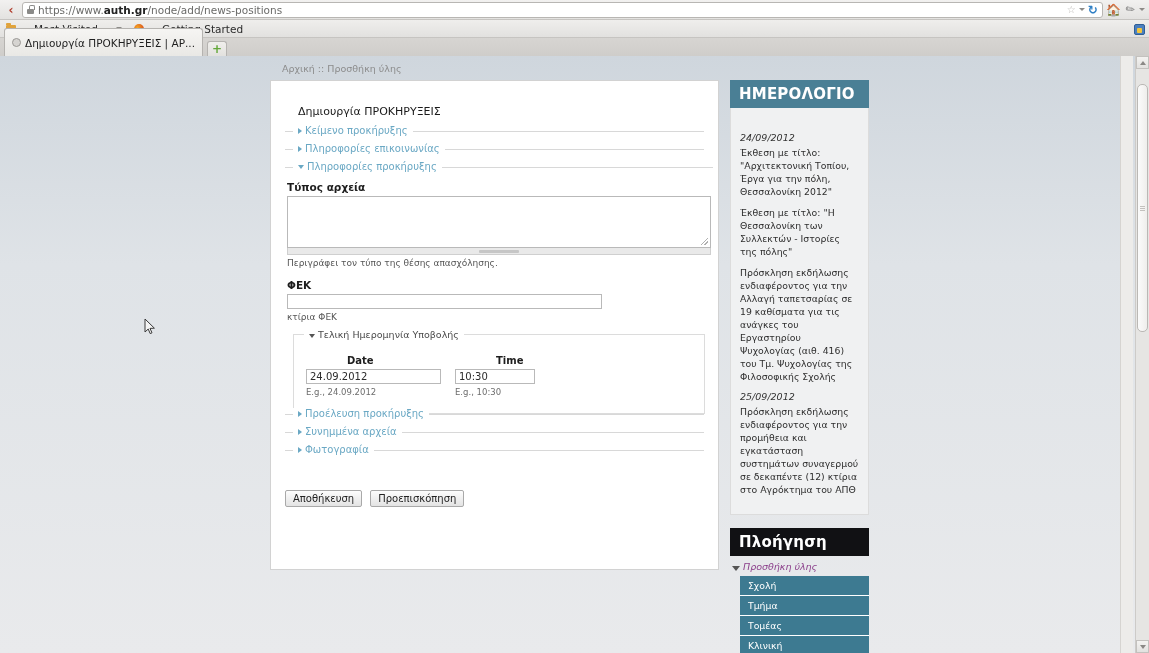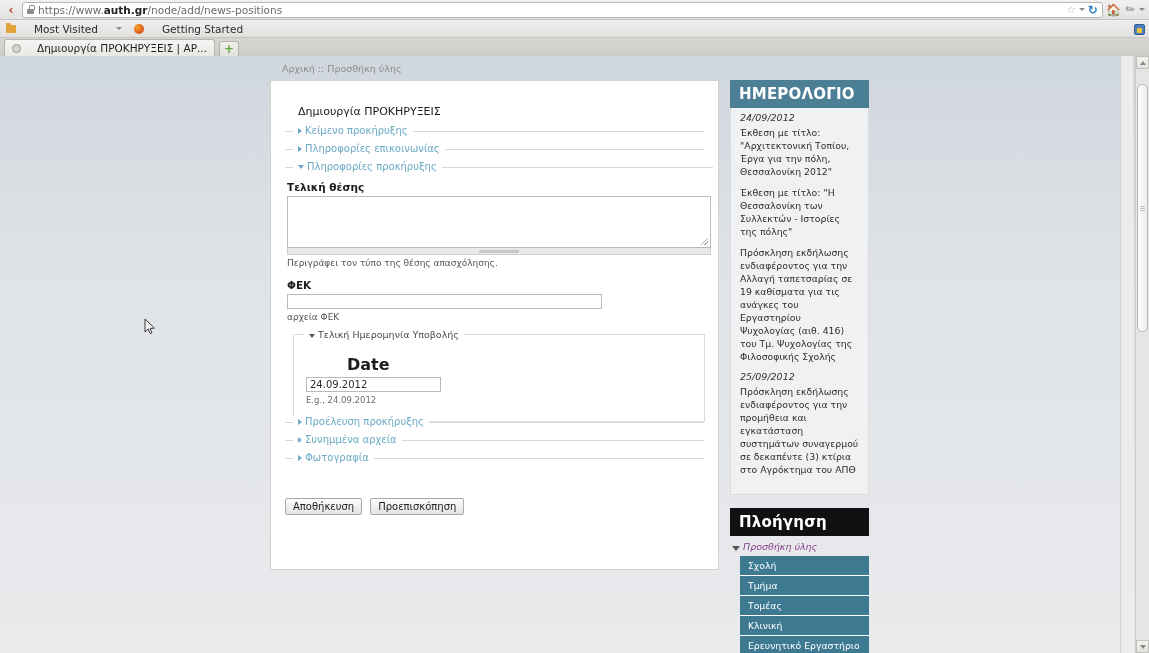--- a/index.html
+++ b/index.html
@@ -66,23 +66,23 @@
   .bm { display:flex; align-items:center; gap:18px; font-size:10.5px; color:#2b2b2b; }
   .bm-folder { width:10px;height:8px;background:#e0a33c;border-radius:1px;position:relative; }
   .bm-folder:after{content:"";position:absolute;top:-2px;left:0;width:5px;height:2px;background:#e0a33c;border-radius:1px 1px 0 0;}
   .ff-icon { width:10px;height:10px;border-radius:50%;background:radial-gradient(circle at 35% 35%, #f5a623, #d9531e 70%); }
 
   .tabstrip {
     height:18px; background:linear-gradient(#d7d5d2,#cfcdca);
     display:flex; align-items:flex-end; padding-left:4px; position:relative;
   }
   .tab {
-    height:17px; background:linear-gradient(#f6f5f3,#e9e8e5);
+    height:28px; background:linear-gradient(#f6f5f3,#e9e8e5);
     border:1px solid #b5b3b0; border-bottom:none; border-radius:3px 3px 0 0;
-    display:flex; align-items:center; gap:16px; padding:0 7px; font-size:10.5px; color:#1f1f1f;
+    display:flex; align-items:center; gap:4px; padding:0 7px; font-size:10.5px; color:#1f1f1f;
     max-width:300px;
   }
   .tab-favicon { width:9px;height:9px;border-radius:50%;background:#d6d4d1;border:1px solid #9a9895; }
   .newtab {
     margin-left:4px; width:20px; height:15px;
     background:linear-gradient(#f0efec,#e2e1de); border:1px solid #b5b3b0; border-bottom:none;
     border-radius:3px 3px 0 0; display:flex; align-items:center; justify-content:center;
     color:#63a83a; font-size:12px; font-weight:bold; line-height:1;
   }
 
@@ -179,21 +179,21 @@
   }
   .inner-legend {
     position:absolute; top:-6px; left:10px; background:#fff; padding:0 5px;
     font-size:9.5px; color:#4a4a4a;
   }
   .inner-legend .caret-down { display:inline-block; width:0;height:0;
     border-left:3px solid transparent;border-right:3px solid transparent;border-top:4px solid #555;
     margin-right:3px; vertical-align:middle; }
 
   .dt-row { display:flex; gap:14px; margin-top:6px; }
-  .dt-col .dt-label { font-size:16px; font-weight:bold; color:#1d1d1d; margin-bottom:3px;padding-left:41px; }
+  .dt-col .dt-label { font-size:10px; font-weight:bold; color:#1d1d1d; margin-bottom:3px;padding-left:41px; }
   .dt-input {
     border:1px solid #b9b9b9; background:#fff; height:15px; font-size:10px; color:#2b2b2b;
     display:flex; align-items:center; padding:0 3px; font-family:"DejaVu Sans", sans-serif;
   }
   .dt-date { width:135px; }
   .dt-time { width:80px; }
   .dt-eg { font-size:8.5px; color:#6d6d6d; margin-top:3px; }
 
   .buttons-row { margin-top:22px; display:flex; gap:8px; }
   .btn {
@@ -204,21 +204,21 @@
 
   
   .sidebar { width:139px; }
   .block { margin-bottom:13px; }
   .block-head {
     background:#4a7f95; color:#fff; font-size:15px; font-weight:bold;
     padding:5px 9px; letter-spacing:.2px;
   }
   .block-head.dark { background:#111114; }
   .block-body {
-    background:#f0f1f2; border:1px solid #dcdcdc; border-top:none; padding:4px 9px 10px 9px;
+    background:#f0f1f2; border:1px solid #dcdcdc; border-top:none; padding:24px 9px 10px 9px;
   }
   .cal-date { font-style:italic; font-size:9.5px; color:#333; margin:0 0 3px 0; }
   .cal-item { font-size:9.3px; line-height:13px; color:#2e2e2e; margin:0 0 8px 0; }
 
   .nav-body { background:transparent; padding:5px 0 0 0; }
   .nav-top { display:flex; align-items:flex-start; gap:3px; padding-left:2px; }
   .nav-caret { width:0;height:0;border-left:4px solid transparent;border-right:4px solid transparent;
     border-top:5px solid #555; margin-top:5px; }
   .nav-top-link { color:#8b3f8b; font-style:italic; font-size:9.5px; }
   .nav-list { list-style:none; margin:4px 0 0 10px; padding:0; }
@@ -330,43 +330,48 @@
                 </div>
               <div class="collapsed-body"></div>
             </fieldset>
 
             <fieldset class="collapsible fs-block">
               <div class="legend-row">
                   <span class="legend"><i class="caret-down"></i><span>Πληροφορίες προκήρυξης</span></span>
                 </div>
               <div class="open-body">
 
-                <div class="field-label">Τελική θέσης</div>
+                <div class="field-label">Τύπος αρχεία</div>
                 <div class="textarea-box">
                   <div class="textarea-el">
                     <span class="resize-corner"></span>
                   </div>
                   <div class="grabber">
                       <i></i>
                     </div>
                 </div>
                 <div class="desc">Περιγράφει τον τύπο της θέσης απασχόλησης.</div>
 
                 <div class="field-label" style="margin-top:11px;">ΦΕΚ</div>
                 <input class="text-input wide" type="text" value="" style="">
-                <div class="desc">αρχεία ΦΕΚ</div>
+                <div class="desc">κτίρια ΦΕΚ</div>
 
                 <div class="inner-fieldset">
                   <span class="inner-legend"><i class="caret-down"></i><span>Τελική Ημερομηνία Υποβολής</span></span>
                   <div class="dt-row">
                     <div class="dt-col">
                       <div class="dt-label">Date</div>
                       <div class="dt-input dt-date">24.09.2012</div>
                       <div class="dt-eg">E.g., 24.09.2012</div>
                     </div>
+                    <div class="dt-col">
+                      <div class="dt-label">Time</div>
+                      <div class="dt-input dt-time">10:30</div>
+                      <div class="dt-eg">E.g., 10:30</div>
+                    </div>
                   </div>
                 </div>
 
               </div>
             </fieldset>
 
             <fieldset class="collapsible fs-block">
               <div class="legend-row">
                   <span class="legend"><i class="caret-right"></i><span>Προέλευση προκήρυξης</span></span>
                 </div>
@@ -396,21 +401,21 @@
           <div class="sidebar">
 
             <div class="block">
               <div class="block-head">ΗΜΕΡΟΛΟΓΙΟ</div>
               <div class="block-body">
                 <p class="cal-date">24/09/2012</p>
                 <p class="cal-item">Έκθεση με τίτλο: "Αρχιτεκτονική Τοπίου, Έργα για την πόλη, Θεσσαλονίκη 2012"</p>
                 <p class="cal-item">Έκθεση με τίτλο: "Η Θεσσαλονίκη των Συλλεκτών - Ιστορίες της πόλης"</p>
                 <p class="cal-item">Πρόσκληση εκδήλωσης ενδιαφέροντος για την Αλλαγή ταπετσαρίας σε 19 καθίσματα για τις ανάγκες του Εργαστηρίου Ψυχολογίας (αιθ. 416) του Τμ. Ψυχολογίας της Φιλοσοφικής Σχολής</p>
                 <p class="cal-date">25/09/2012</p>
-                <p class="cal-item">Πρόσκληση εκδήλωσης ενδιαφέροντος για την προμήθεια και εγκατάσταση συστημάτων συναγερμού σε δεκαπέντε (3) κτίρια στο Αγρόκτημα του ΑΠΘ</p>
+                <p class="cal-item">Πρόσκληση εκδήλωσης ενδιαφέροντος για την προμήθεια και εγκατάσταση συστημάτων συναγερμού σε δεκαπέντε (12) κτίρια στο Αγρόκτημα του ΑΠΘ</p>
               </div>
             </div>
 
             <div class="block">
               <div class="block-head dark">Πλοήγηση</div>
               <div class="nav-body">
                 <div class="nav-top">
                   <span class="nav-caret"></span>
                   <span class="nav-top-link">Προσθήκη ύλης</span>
                 </div>

